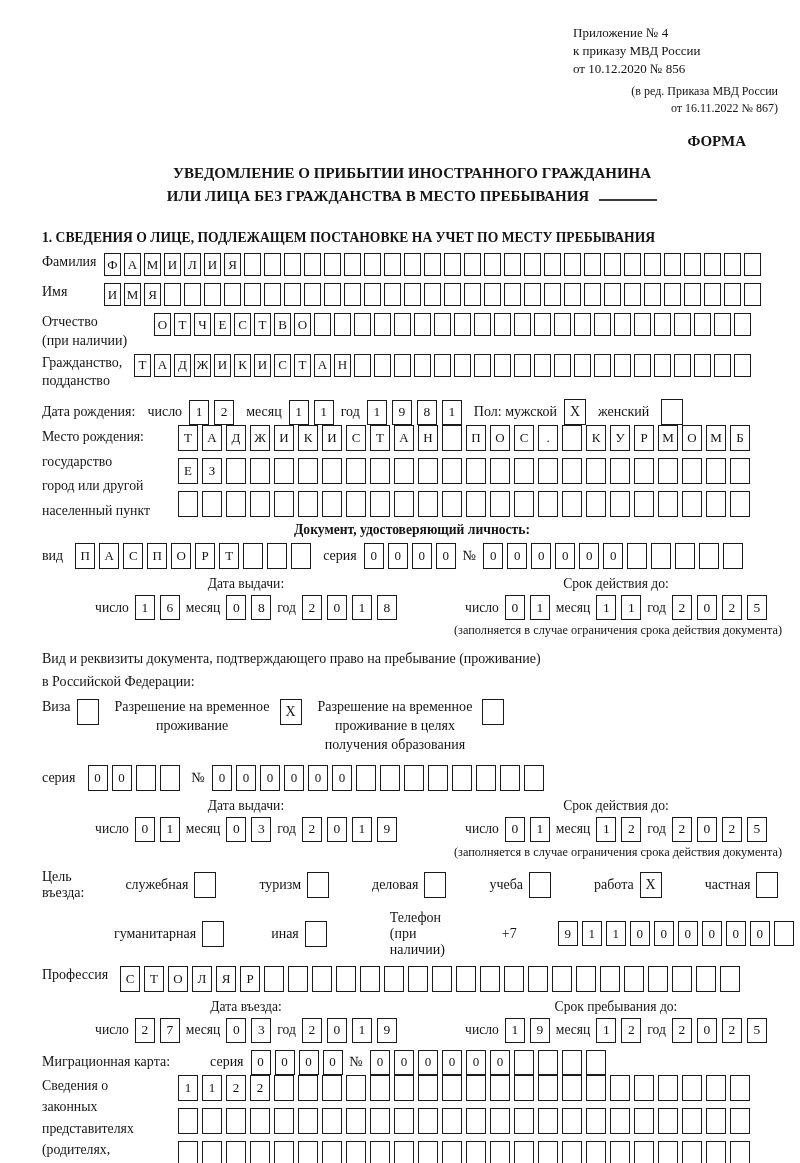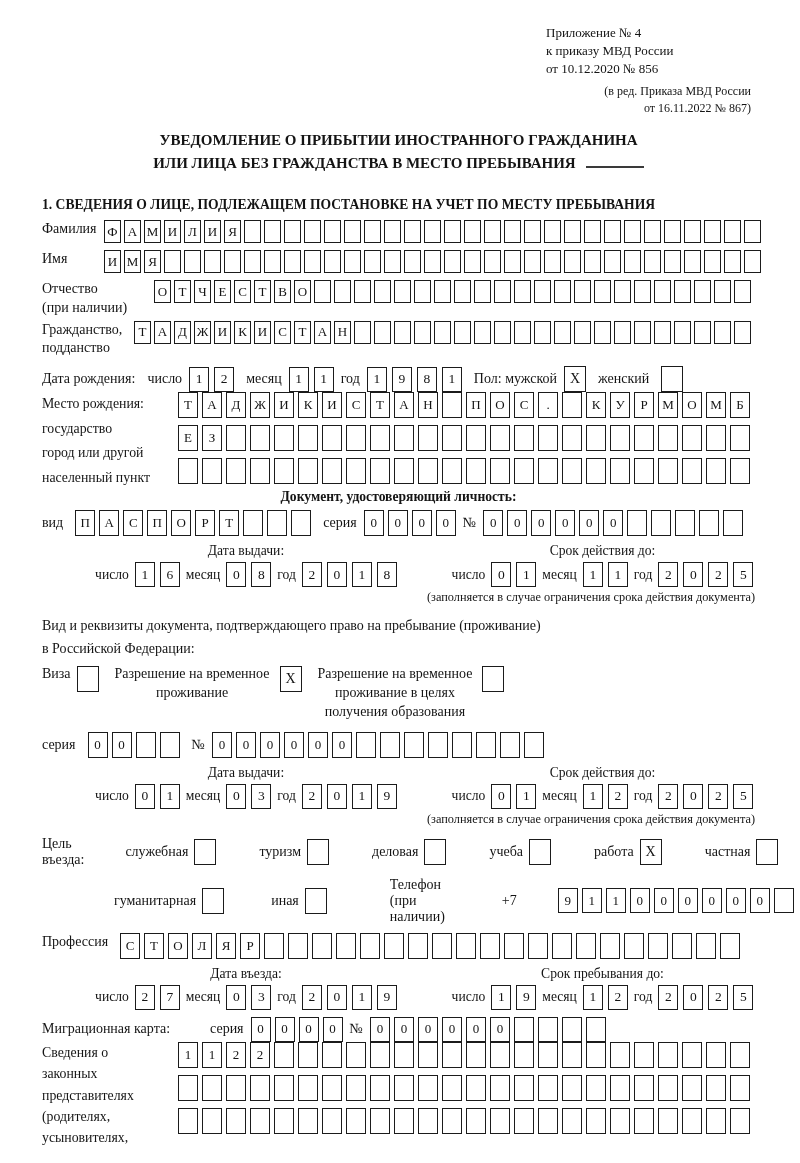--- a/index.html
+++ b/index.html
@@ -1,20 +1,20 @@
 <!DOCTYPE html>
 <html><head>
 <meta charset="utf-8">
 <style>
   * { box-sizing: border-box; }
   html,body { margin:0; padding:0; background:#e8e8e8; }
   .page {
     width:800px; height:1163px; margin:0 auto; background:#ffffff; color:#141414;
     font-family:"Liberation Serif","DejaVu Serif",serif; font-size:14px;
-    padding:24px 45px 0 42px; overflow:hidden; position:relative;
+    padding:24px 18px 0 42px; overflow:hidden; position:relative;
   }
   
   .appendix { width:205px; margin-left:auto; margin-right:4px; font-size:13px; line-height:1.38; }
   .appendix .rev { font-size:12px; line-height:1.42; margin-top:5px;text-align:right; }
   .forma { text-align:right; font-weight:bold; font-size:15px; margin:16px 36px 0 0; }
   
   .title { text-align:center; font-weight:bold; font-size:15px; line-height:1.55; margin-top:12px; }
   .blank-line { display:inline-block; width:58px; height:14px; border-bottom:2px solid #3a3a3a; margin-left:10px; }
   .sec-heading { font-weight:bold; font-size:13.6px; margin-top:22px; }
   
@@ -63,20 +63,21 @@
   <div class="appendix">
     <div>Приложение № 4</div>
     <div>к приказу МВД России</div>
     <div>от 10.12.2020 № 856</div>
     <div class="rev">
       <div>(в ред. Приказа МВД России</div>
       <div>от 16.11.2022 № 867)</div>
     </div>
   </div>
 
+  <div class="forma">ФОРМА</div>
 
   <div class="title">
     <div>УВЕДОМЛЕНИЕ О ПРИБЫТИИ ИНОСТРАННОГО ГРАЖДАНИНА</div>
     <div><span>ИЛИ ЛИЦА БЕЗ ГРАЖДАНСТВА В МЕСТО ПРЕБЫВАНИЯ</span><span class="blank-line"></span></div>
   </div>
 
   <div class="sec-heading">1. СВЕДЕНИЯ О ЛИЦЕ, ПОДЛЕЖАЩЕМ ПОСТАНОВКЕ НА УЧЕТ ПО МЕСТУ ПРЕБЫВАНИЯ</div>
 
   <div class="frow">
     <div class="flabel w-name">Фамилия</div>

